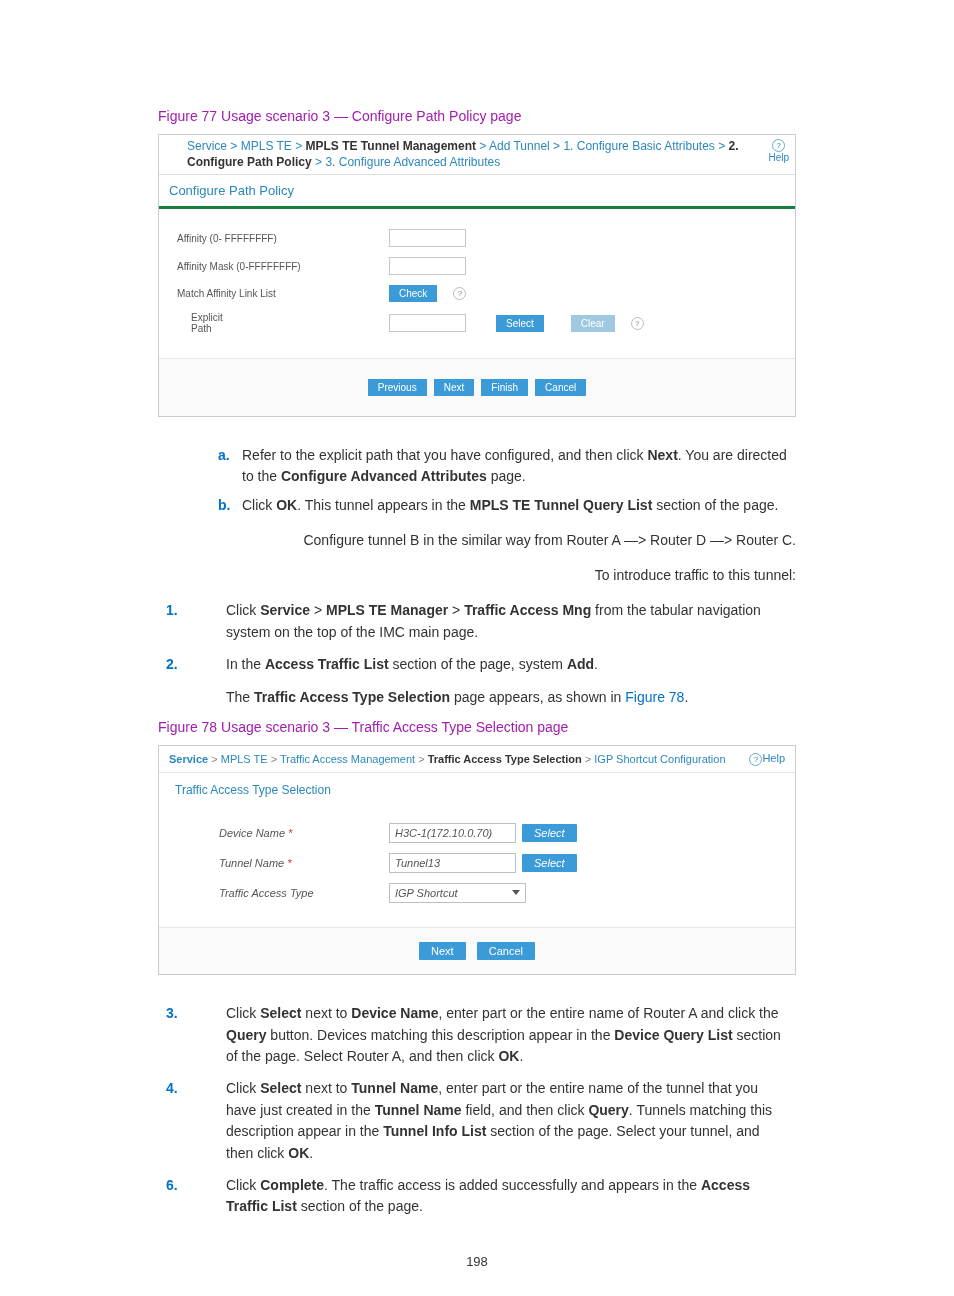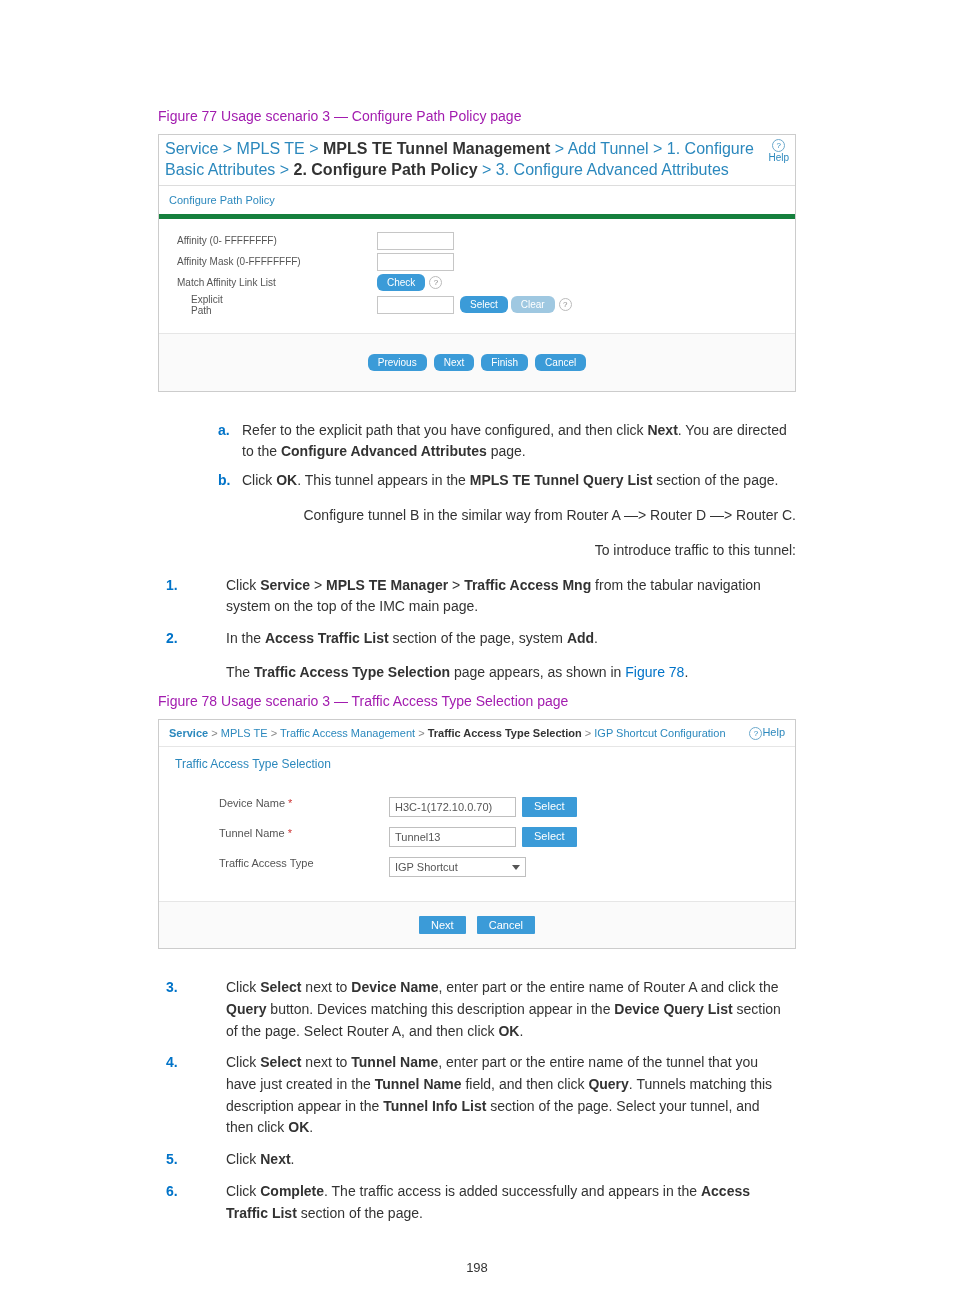--- a/index.html
+++ b/index.html
@@ -30,69 +30,71 @@
   }
   .shot-top {
     display: flex;
     align-items: flex-start;
     justify-content: space-between;
     padding: 4px 6px;
     border-bottom: 1px solid #ddd;
   }
   .breadcrumb {
     color: #2b88bd;
-    font-size: 16px;
+    font-size: 12px;
     line-height: 1.3;
+    margin-left: 22px;
   }
   .breadcrumb b { color: #333; }
   .help {
     color: #2b88bd;
     font-size: 10px;
     text-align: center;
   }
   .help-icon {
     display: inline-block;
     border: 1px solid #6ca9cc;
     border-radius: 7px;
     width: 11px; height: 11px;
     line-height: 11px;
     text-align: center;
     font-size: 8px;
     color: #2b88bd;
   }
   .panel-title {
     color: #2b88bd;
     padding: 8px 10px;
-    font-size: 11px;
-    border-bottom: 5px solid #15803d;
+    font-size: 13px;
+    border-bottom: 3px solid #15803d;
   }
   .form-area {
     padding: 10px 18px 14px 18px;
   }
   .frow {
     display: flex;
     align-items: center;
-    margin: 3px 0;
+    margin: 10px 0;
     font-size: 10px;
     color: #555;
+    gap: 12px;
   }
   .flabel { width: 200px; }
   .flabel.indent { padding-left: 14px; width: 186px; }
   .fld {
     border: 1px solid #c6c6c6;
     height: 16px;
     width: 75px;
     background: #fff;
   }
   .btn {
     background: #3b9bd8;
     color: #fff;
     font-size: 10px;
     padding: 3px 10px;
-    border-radius: 6px;
+    border-radius: 0;
     display: inline-block;
   }
   .btn.dim { background: #9fc8e1; }
   .qmark {
     display: inline-block;
     border: 1px solid #bbb;
     border-radius: 7px;
     width: 11px; height: 11px;
     line-height: 11px;
     text-align: center;
@@ -136,23 +138,25 @@
   .help2 { color: #2b88bd; font-size: 11px; }
   .panel2-title {
     color: #2b88bd;
     font-size: 12px;
     padding: 10px 16px 12px 16px;
     border-top: 1px solid #e6e6e6;
   }
   .form2 { padding: 4px 60px 14px 60px; }
   .frow2 {
     display: flex;
+    align-items: center;
     margin: 10px 0;
     font-size: 11px;
     color: #555;
+    font-style: italic;
   }
   .flabel2 { width: 170px; }
   .req { color: #c33; }
   .fld2 {
     border: 1px solid #bfbfbf;
     height: 18px;
     width: 115px;
     padding: 0 5px;
     line-height: 18px;
     background: #fff;
@@ -318,21 +322,18 @@
   </div>
 
   <ul class="ol-numbers">
     <li>
       <span class="nmark">3.</span><span>Click </span><b>Select</b><span> next to </span><b>Device Name</b><span>, enter part or the entire name of Router A and click the </span><b>Query</b><span> button. Devices matching this description appear in the </span><b>Device Query List</b><span> section of the page. Select Router A, and then click </span><b>OK</b><span>.</span>
     </li>
     <li>
       <span class="nmark">4.</span><span>Click </span><b>Select</b><span> next to </span><b>Tunnel Name</b><span>, enter part or the entire name of the tunnel that you have just created in the </span><b>Tunnel Name</b><span> field, and then click </span><b>Query</b><span>. Tunnels matching this description appear in the </span><b>Tunnel Info List</b><span> section of the page. Select your tunnel, and then click </span><b>OK</b><span>.</span>
     </li>
     <li>
-      <span class="nmark">5.</span><span>Click </span><b>Next</b><span>.</span>
-    </li>
-    <li>
       <span class="nmark">6.</span><span>Click </span><b>Complete</b><span>. The traffic access is added successfully and appears in the </span><b>Access Traffic List</b><span> section of the page.</span>
     </li>
   </ul>
 
   <div class="page-num">198</div>
 </div>
 
 </body></html>

